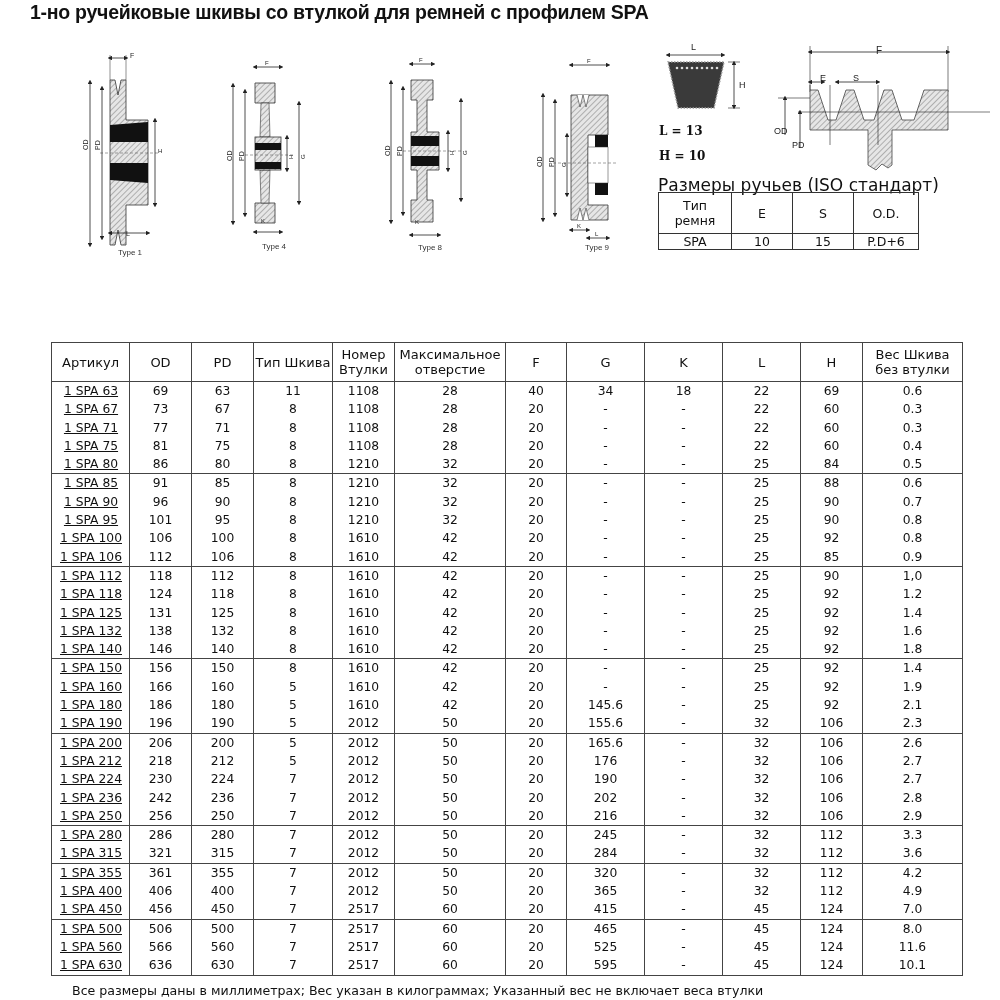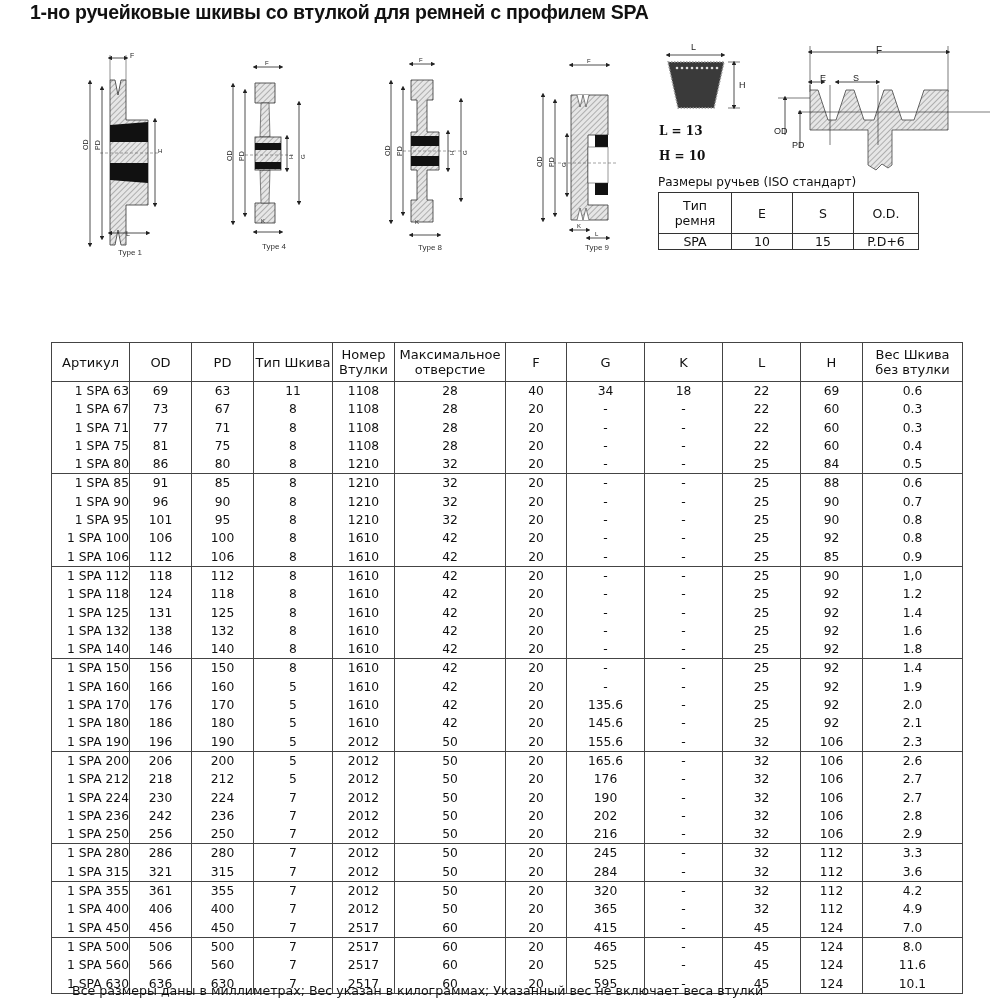--- a/index.html
+++ b/index.html
@@ -1,28 +1,28 @@
 <!DOCTYPE html>
 <html><head>
 <meta charset="utf-8">
 <style>
   html, body { margin:0; padding:0; background:#ffffff; }
   body { width:1000px; height:1000px; position:relative; overflow:hidden; font-family:"DejaVu Sans", sans-serif; color:#111; }
   .title { position:absolute; left:30px; top:0px; font-family:"Liberation Sans", sans-serif; font-weight:bold; font-size:21px; letter-spacing:-0.3px; color:#111; transform:scaleX(0.93); transform-origin:left top; white-space:nowrap; }
   .fig { position:absolute; }
   .figcap { position:absolute; font-family:"Liberation Sans", sans-serif; font-size:8px; color:#333; }
   .belt-lbl { position:absolute; font-family:"DejaVu Serif", serif; font-weight:bold; font-size:12px; color:#111; }
-  .groove-title { position:absolute; left:658px; top:175px; font-size:12px; white-space:nowrap; color:#111; }
+  .groove-title { position:absolute; left:658px; top:175px; font-size:17px; white-space:nowrap; color:#111; }
   table.groove { position:absolute; left:658px; top:192px; border-collapse:collapse; font-size:12.5px; }
   table.groove td { border:1px solid #333; text-align:center; padding:0; line-height:15px; }
   table.main { position:absolute; left:51px; top:342px; border-collapse:collapse; font-size:12.3px; table-layout:fixed; }
   table.main th, table.main td { padding:0; text-align:center; border-left:1px solid #444; border-right:1px solid #444; white-space:nowrap; overflow:hidden; }
   table.main th { font-weight:normal; height:38px; line-height:15px; border-top:1px solid #444; border-bottom:1px solid #444; font-size:13px; }
   table.main td { height:18.3px; line-height:18.3px; }
-  table.main td.art { text-align:right; padding-left:1px; }
+  table.main td.art { text-align:center; padding-left:1px;text-decoration:underline; }
   table.main tr.grp-end td { border-bottom:1.5px solid #444; }
   .footnote { position:absolute; left:72px; top:983px; font-size:12.6px; white-space:nowrap; color:#111;text-align:center; }
 </style>
 </head>
 <body>
 
 <div class="title">1-но ручейковые шкивы со втулкой для ремней с профилем SPA</div>
 
 <svg width="0" height="0" style="position:absolute">
   <defs>
@@ -449,34 +449,20 @@
         <td>1610</td>
         <td>42</td>
         <td>20</td>
         <td>-</td>
         <td>-</td>
         <td>25</td>
         <td>92</td>
         <td>1.9</td>
       </tr>
       <tr>
-        <td class="art">1 SPA 170</td>
-        <td>176</td>
-        <td>170</td>
-        <td>5</td>
-        <td>1610</td>
-        <td>42</td>
-        <td>20</td>
-        <td>135.6</td>
-        <td>-</td>
-        <td>25</td>
-        <td>92</td>
-        <td>2.0</td>
-      </tr>
-      <tr>
         <td class="art">1 SPA 180</td>
         <td>186</td>
         <td>180</td>
         <td>5</td>
         <td>1610</td>
         <td>42</td>
         <td>20</td>
         <td>145.6</td>
         <td>-</td>
         <td>25</td>

